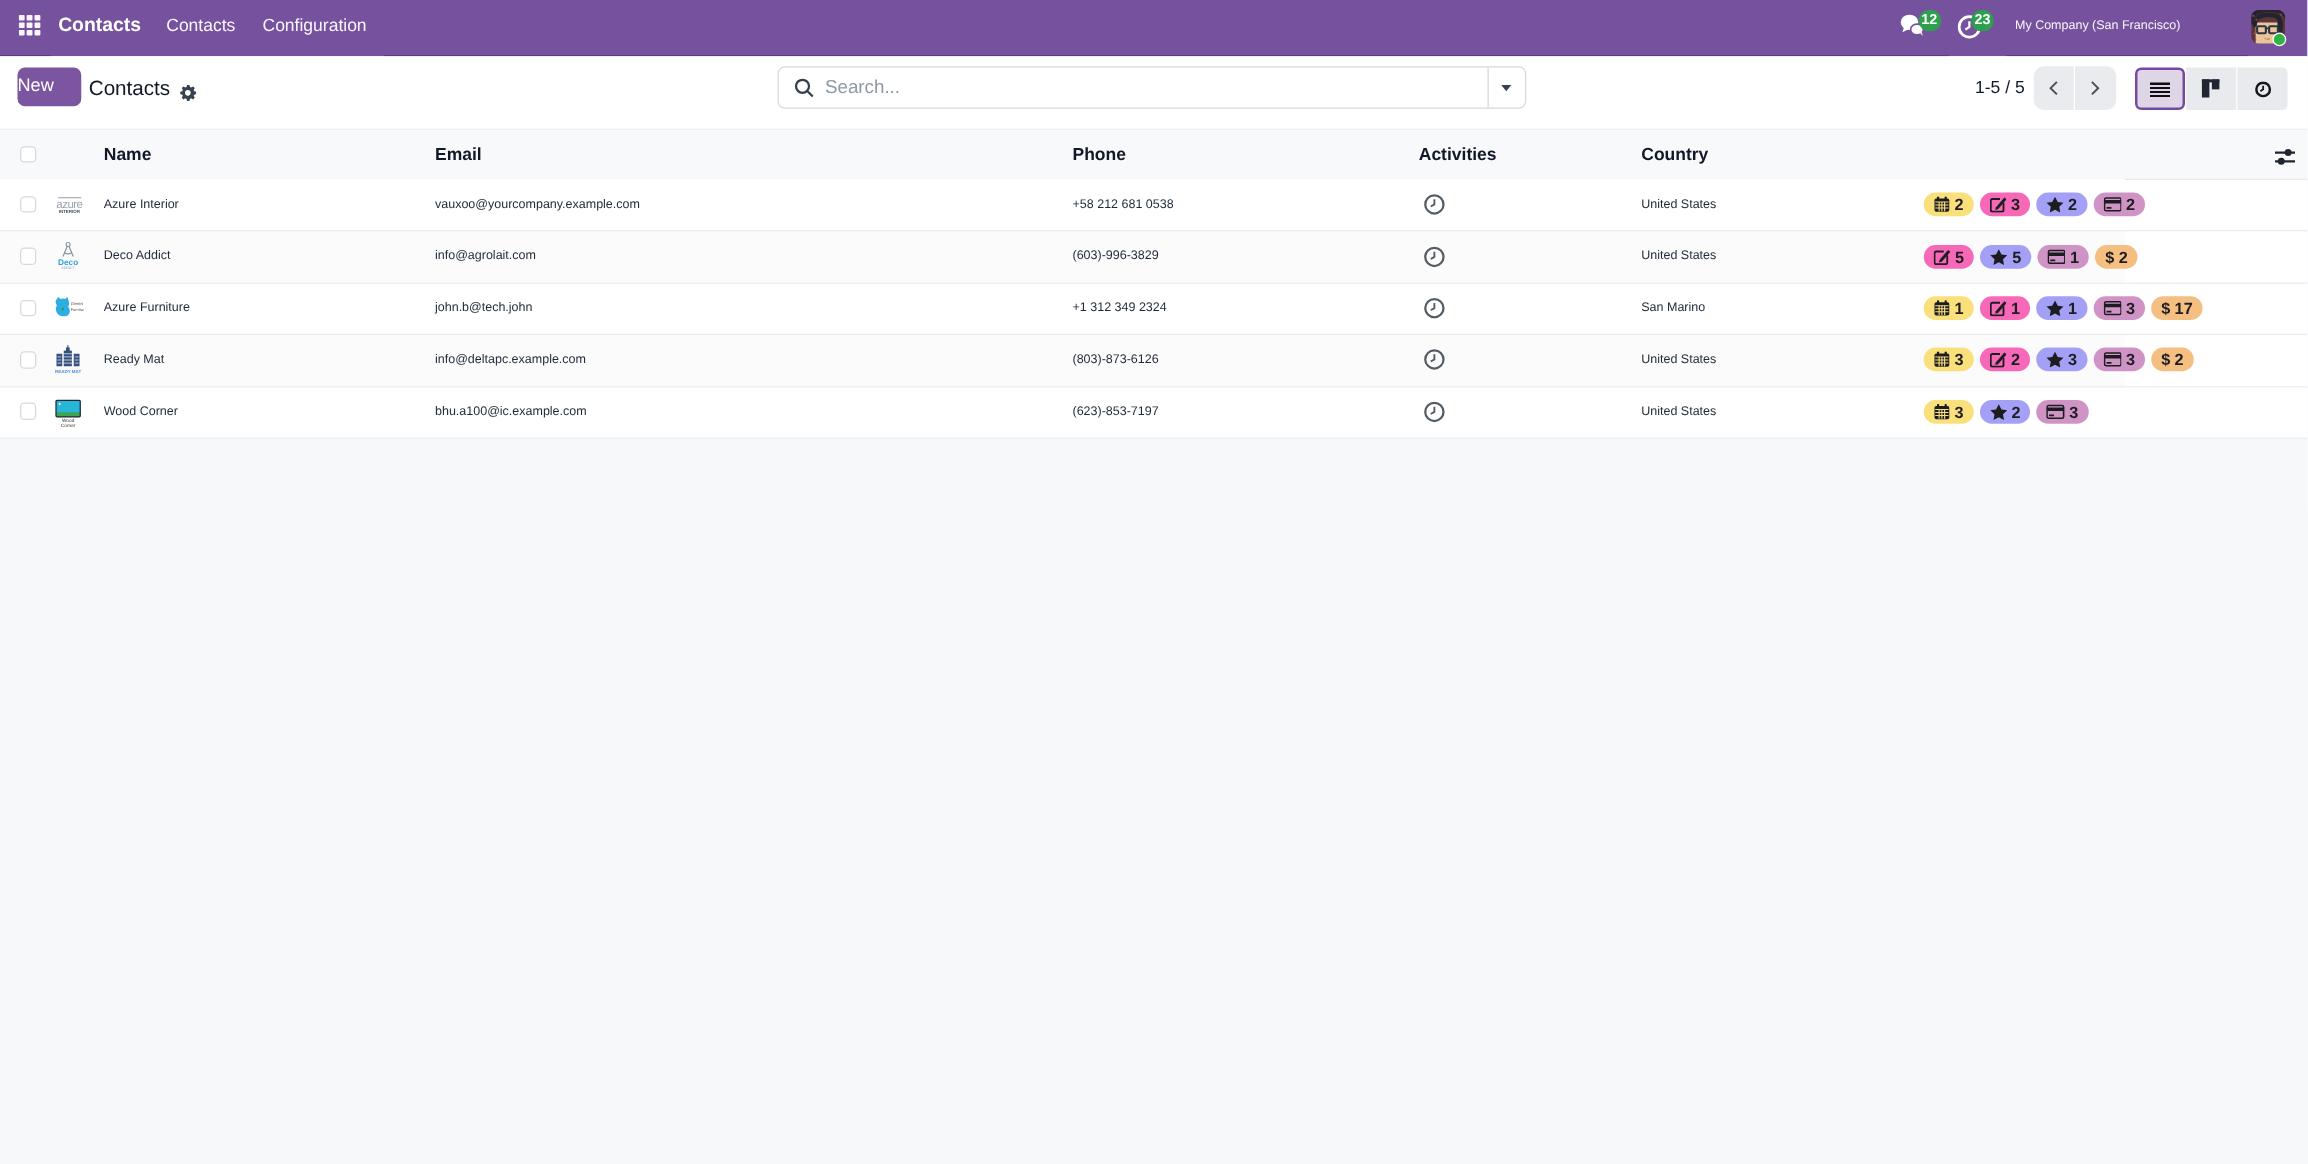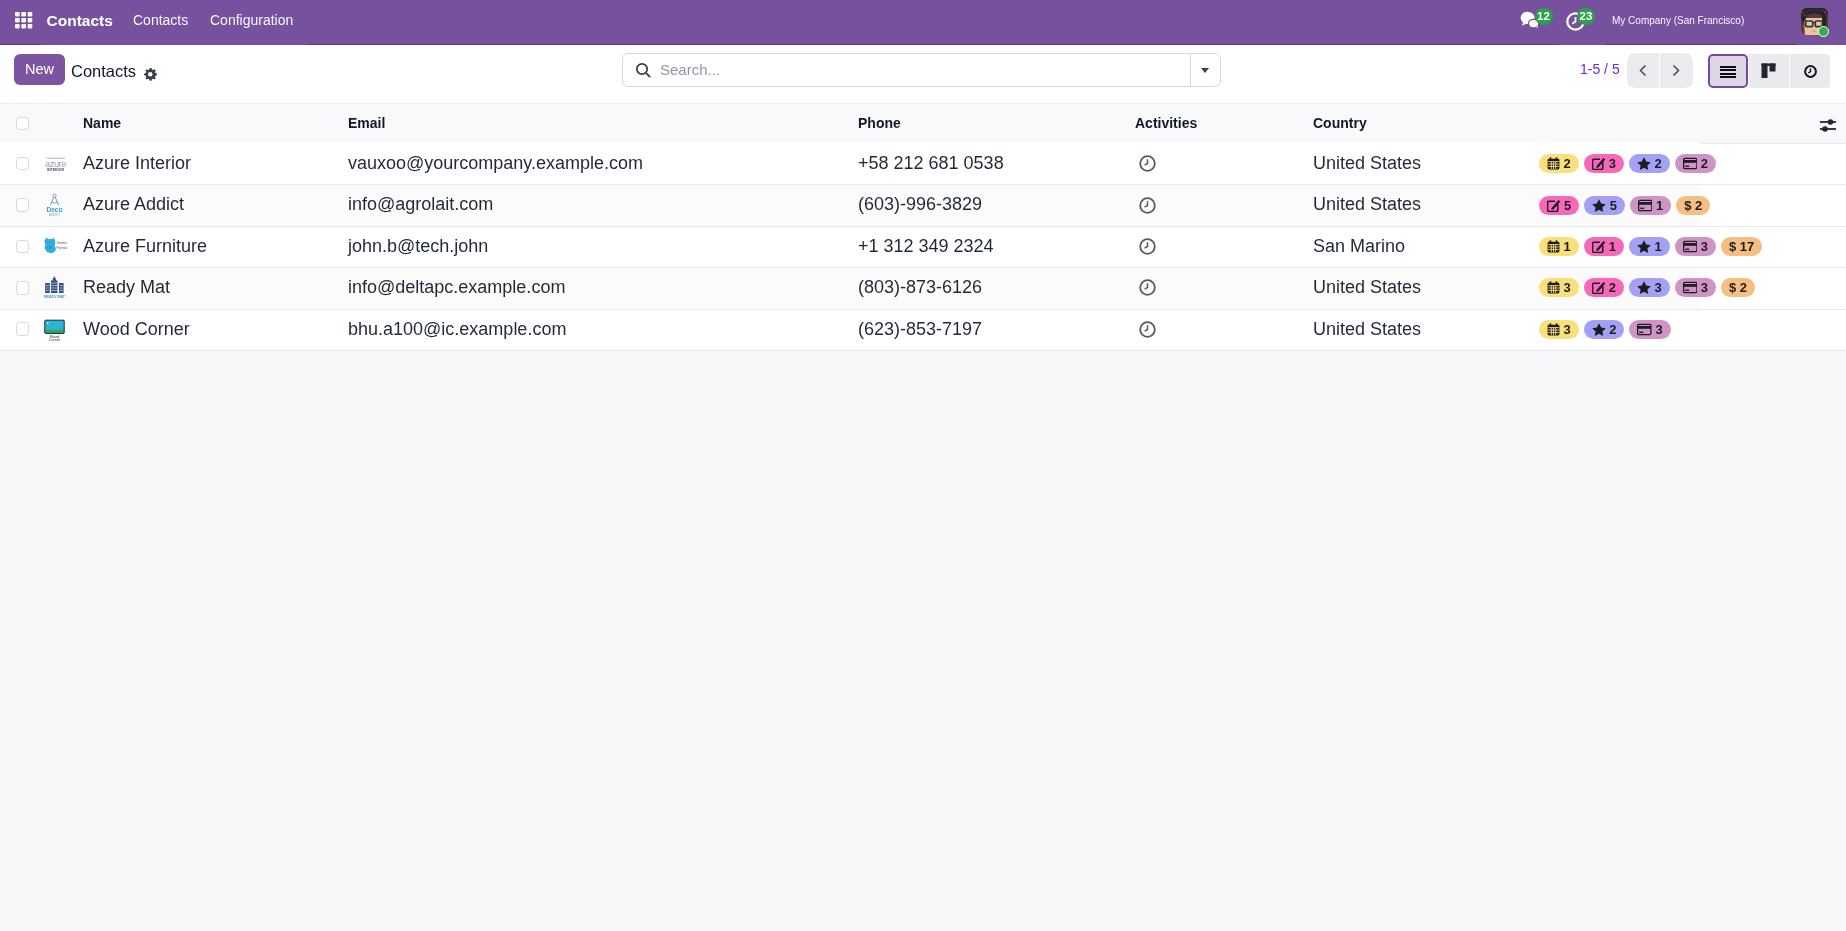--- a/index.html
+++ b/index.html
@@ -9,43 +9,43 @@
 
 
 #navbar { position:absolute; left:0; top:0; width:1846px; height:45px; background:#76519e; }
 .brand { position:absolute; left:46.5px; top:0; height:45px; line-height:41px; color:#fff; font-size:15.5px; font-weight:bold; }
 .navmenu { position:absolute; top:0; height:45px; line-height:41px; color:rgba(255,255,255,.95); font-size:14px; }
 #nav-right-txt { position:absolute; top:0; height:45px; line-height:42px; color:rgba(255,255,255,.95); font-size:10px; left:1612px; }
 .navbadge { position:absolute; background:#2ca04c; color:#fff; font-size:11.5px; font-weight:bold; border-radius:8.7px; height:17.2px; min-width:18px; line-height:17.2px; text-align:center; padding:0 2.4px; }
 
 
 #cpanel { position:absolute; left:0; top:45px; width:1846px; height:58px; background:#fff; }
-#btn-new { position:absolute; left:14px; top:9px; width:51px; height:31px; background:#7b559f; border-radius:6px; color:#fff; font-size:14.5px; font-weight:500; text-align:center; line-height:31px; }
+#btn-new { position:absolute; left:14px; top:9px; width:51px; height:31px; background:#7b559f; border-radius:6px; color:#fff; font-size:14.5px; font-weight:500; text-align:left; line-height:31px; }
 #breadcrumb { position:absolute; left:71px; top:0; height:58px; line-height:53px; font-size:16.5px; color:#111827; }
 #searchbox { position:absolute; left:622px; top:8px; width:599px; height:34px; border:1px solid #d6d8db; border-radius:6px; background:#fff; }
 #searchbox .divider { position:absolute; right:29px; top:0; width:1px; height:32px; background:#d6d8db; }
 #searchbox .caret { position:absolute; right:11px; top:14px; width:0; height:0; border-left:4.8px solid transparent; border-right:4.8px solid transparent; border-top:5.5px solid #374151; }
 #searchbox .ph { position:absolute; left:37px; top:0; height:32px; line-height:32px; color:#8d99a6; font-size:15px; }
-#pagertxt { position:absolute; left:1580px; top:0; height:58px; line-height:48px; font-size:14px; color:#6d28d9; }
+#pagertxt { position:absolute; left:1580px; top:0; height:58px; line-height:48px; font-size:14px; color:#0f172a; }
 .pagerbtn { position:absolute; top:8px; width:32.5px; height:35px; background:#e9ebee; }
 #pgl { left:1626.5px; border-radius:8px 0 0 8px; }
 #pgr { left:1660px; border-radius:0 8px 8px 0; }
 .vsw { position:absolute; top:9px; width:40px; height:34px; background:#e8eaed; }
 #vsw1 { left:1708px; background-color:#e0d5e6; background-image:radial-gradient(#d4d8df 0.8px, transparent 0.95px); background-size:4.4px 4.4px; border:2px solid #7649a0; border-radius:5px; }
 #vsw2 { left:1749px; }
 #vsw3 { left:1790px; border-radius:0 4px 4px 0; }
 
 
 #tablehead { position:absolute; left:0; top:103px; width:1846px; height:40.5px; background:#f8f9fa; border-top:1px solid #eceef0; border-bottom:1px solid #e8eaec; }
 .hcell { position:absolute; top:0; height:39px; line-height:39px; font-size:14px; font-weight:bold; color:#111827; }
 .row { position:absolute; left:0; width:1700px; height:41.4px; }
 .row.odd { background:#fff; }
 .row.even { background:#fbfbfc; }
 .rborder { position:absolute; left:0; width:1846px; height:1px; background:#e9ebee; }
-.cell { position:absolute; height:41.4px; line-height:41.4px; font-size:18px; color:#1f2937; white-space:nowrap; }
+.cell { position:absolute; height:41.4px; line-height:41.4px; font-size:10px; color:#1f2937; white-space:nowrap; }
 .cbx { position:absolute; left:15.5px; width:13.5px; height:13.5px; border:1px solid #d5d9dd; border-radius:3.5px; background:#fff; }
 #belowtable { position:absolute; left:0; top:351px; width:1846px; height:580px; background:#f7f8fa; }
 
 
 .bwrap { position:absolute; left:1539px; display:flex; gap:5px; align-items:center; height:41.4px; }
 .badge { display:inline-flex; align-items:center; height:19px; border-radius:9.5px; padding:0 8px; gap:3.5px; font-size:13px; font-weight:bold; color:#1d1d21; }
 .b-y { background:#f9e07a; }
 .b-p { background:#f768b8; }
 .b-v { background:#a3a0f6; }
 .b-m { background:#cf94c5; }
@@ -235,21 +235,21 @@
 </div>
 <div class="row even" style="top:184.4px">
   <div class="cbx" style="top:13.9px"></div>
   <div class="abs" style="left:42px;top:8px;width:25px;height:25px"><svg width="25" height="25" viewBox="0 0 25 25">
           <circle cx="12.5" cy="3.6" r="1.6" fill="none" stroke="#8b939e" stroke-width="0.9"></circle>
           <path d="M11.8 5 L8.4 13.2 M13.2 5 L16.6 13.2" stroke="#8b939e" stroke-width="1"></path>
           <path d="M9.7 10.2 A5 5 0 0 0 15.3 10.2" fill="none" stroke="#8b939e" stroke-width="0.9"></path>
           <text x="12.5" y="20" font-family="Liberation Sans" font-size="6.6" font-weight="bold" fill="#2ea3dd" text-anchor="middle">Deco</text>
           <text x="12.5" y="23.6" font-family="Liberation Sans" font-size="3" fill="#9aa2ab" text-anchor="middle">ADDICT</text>
         </svg></div>
-  <div class="cell" style="left:83px">Azure Addict</div>
+  <div class="cell" style="left:83px">Deco Addict</div>
   <div class="cell" style="left:348px">info@agrolait.com</div>
   <div class="cell" style="left:858px">(603)-996-3829</div>
   <svg class="abs" style="left:1138.5px;top:12.2px" width="17" height="17" viewBox="0 0 17 17">
         <circle cx="8.5" cy="8.5" r="7.3" fill="none" stroke="#545c63" stroke-width="1.8"></circle>
         <path d="M8.5 4.3 V8.5 L5.6 10.2" fill="none" stroke="#545c63" stroke-width="1.5"></path>
       </svg>
   <div class="cell" style="left:1313px">United States</div>
   <div class="bwrap">
         <span class="badge b-p" style="background:#f768b8">
           <svg width="13.5" height="13" viewBox="0 0 13.5 13">

